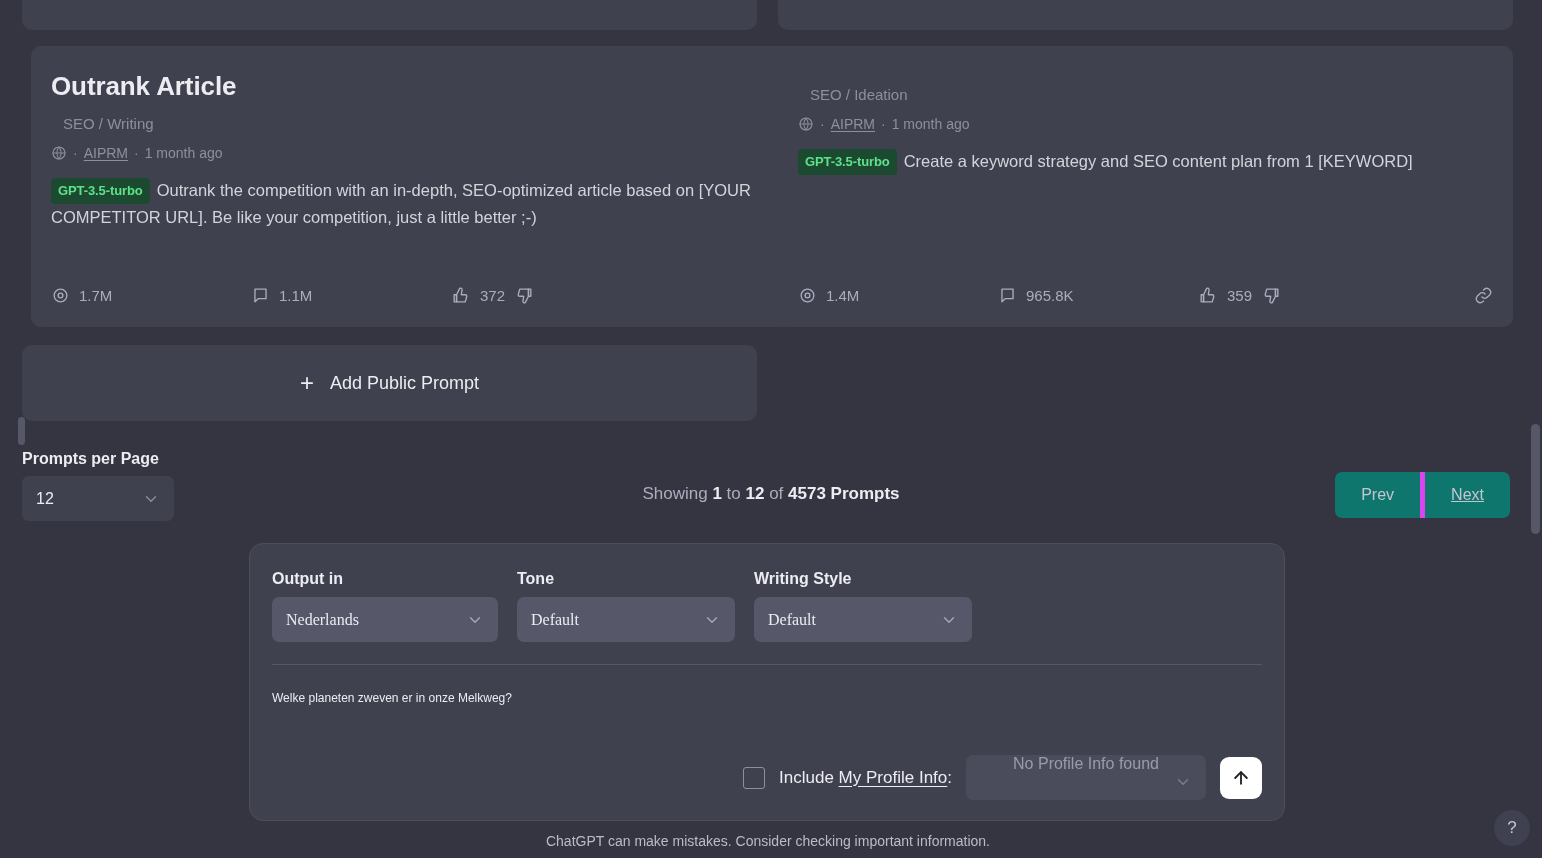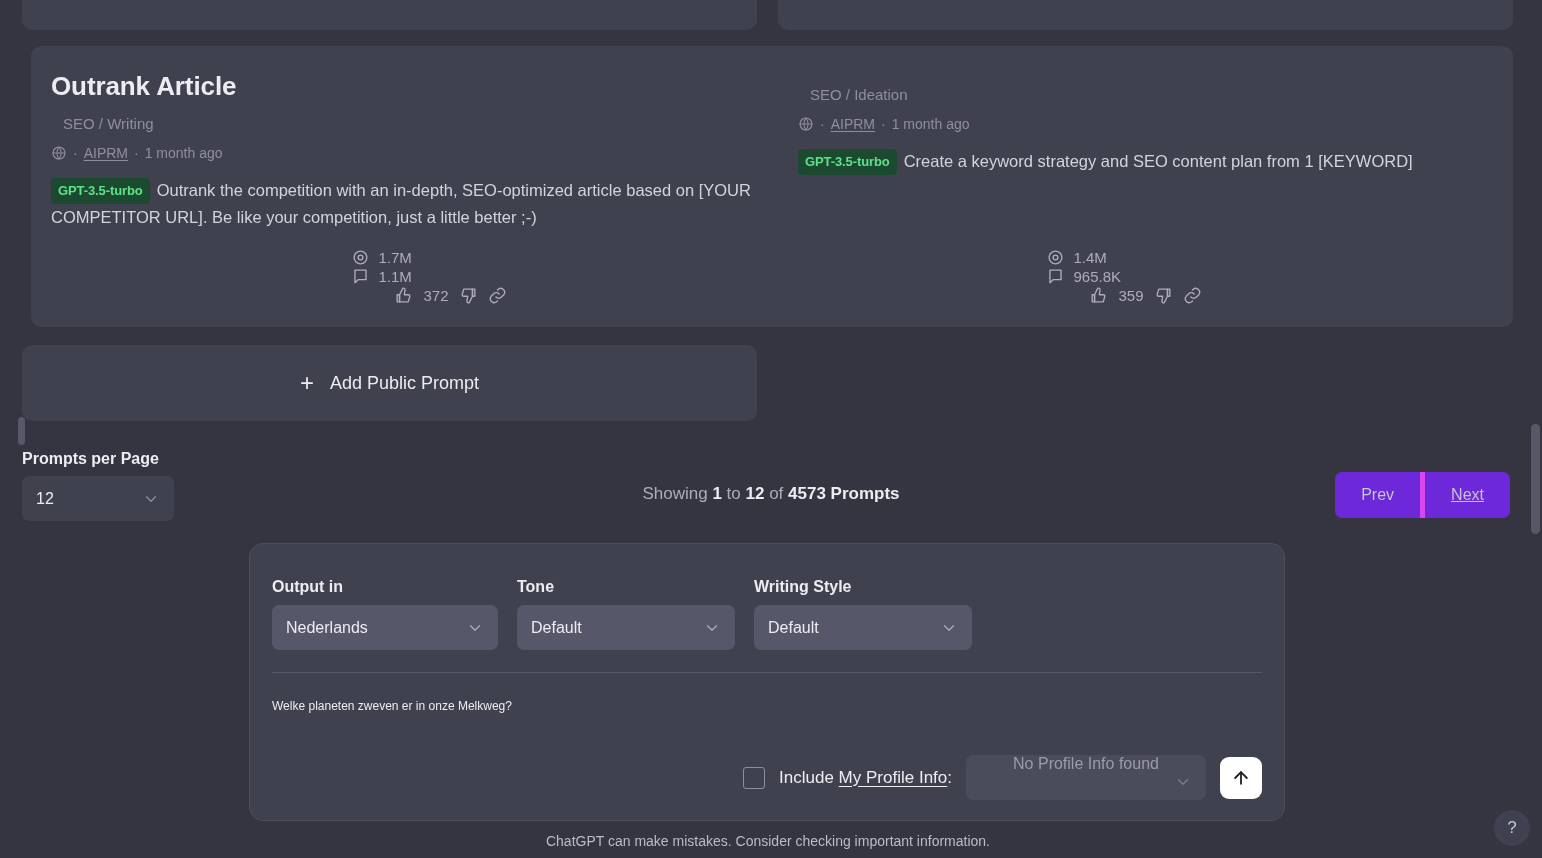--- a/index.html
+++ b/index.html
@@ -47,21 +47,21 @@
     color: #d1d5db;
   }
   .badge {
     display: inline-block; background: #1c4a30; color: #5fe08a;
     font-size: 13px; font-weight: 700; border-radius: 4px;
     padding: 2px 7px 3px 7px; margin-right: 7px;
     vertical-align: 1px; letter-spacing: -.1px;
   }
   .stats {
     position: absolute; left: 20px; right: 20px; bottom: 22px;
-    display: flex; align-items: center; color: #acacbe; font-size: 15px; flex-direction: column;
+    display: flex; align-items: flex-end; color: #acacbe; font-size: 15px;
   }
   .stat { display: flex; align-items: center; gap: 9px; }
   .stat.views    { width: 200px; }
   .stat.comments { width: 200px; }
   .stat.votes    { flex: 1; display: flex; align-items: center; gap: 10px; }
   .stat .linkend { margin-left: auto; }
 
   svg.ico { display: block; stroke: currentColor; fill: none;
             stroke-width: 1.7; stroke-linecap: round; stroke-linejoin: round; }
 
@@ -93,44 +93,44 @@
   .ppp-select .chev { margin-left: auto; color: #8e8ea0; }
 
   .showing {
     position: absolute; left: 0; right: 0; top: 484px;
     text-align: center; font-size: 17px; color: #acacbe;
   }
   .showing b { color: #ececf1; font-weight: 700; }
 
   .pager {
     position: absolute; right: 32px; top: 472px;
-    display: flex; background: #6d28d9; border-radius: 7px; overflow: hidden;
+    display: flex; background: #0f766e; border-radius: 7px; overflow: hidden;
   }
   .pager div {
     padding: 14px 26px; font-size: 16px; color: #c5c5d2; cursor: pointer;
   }
   .pager div + div { border-left: 5px solid #d946ef; text-decoration: underline; }
 
   
   .rscroll {
     position: absolute; right: 2px; top: 424px; width: 9px; height: 110px;
     background: #565869; border-radius: 5px;
   }
 
   
   .composer {
     position: absolute; left: 249px; top: 543px; width: 1036px; height: 278px;
     background: #40414f; border: 1px solid #4d4e5c; border-radius: 14px;
   }
-  .ctrls { display: flex; gap: 19px; padding: 26px 22px 0 22px; margin-top: 8px; }
+  .ctrls { display: flex; gap: 19px; padding: 26px 22px 0 22px; }
   .ctrl-label { font-size: 16px; font-weight: 700; color: #ececf1; margin-bottom: 9px; }
   .ctrl-select {
     background: #565869; border-radius: 7px; height: 45px;
     display: flex; align-items: center; padding: 0 14px;
-    color: #ececf1; font-size: 16px; cursor: pointer;
+    color: #ececf1; font-size: 16px; cursor: pointer; font-family: Liberation Serif, serif;
   }
   .ctrl-select .chev { margin-left: auto; padding-left: 16px; color: #a9a9bc; }
   .ctrl.w1 { width: 226px; }
   .ctrl.w2 { width: 218px; }
   .ctrl.w3 { width: 218px; }
   .divider { margin: 22px 22px 0 22px; height: 1px; background: #565869; }
 
   .prompt-text {
     padding: 26px 22px 0 22px; font-size: 12px; color: #ececf1;
   }

